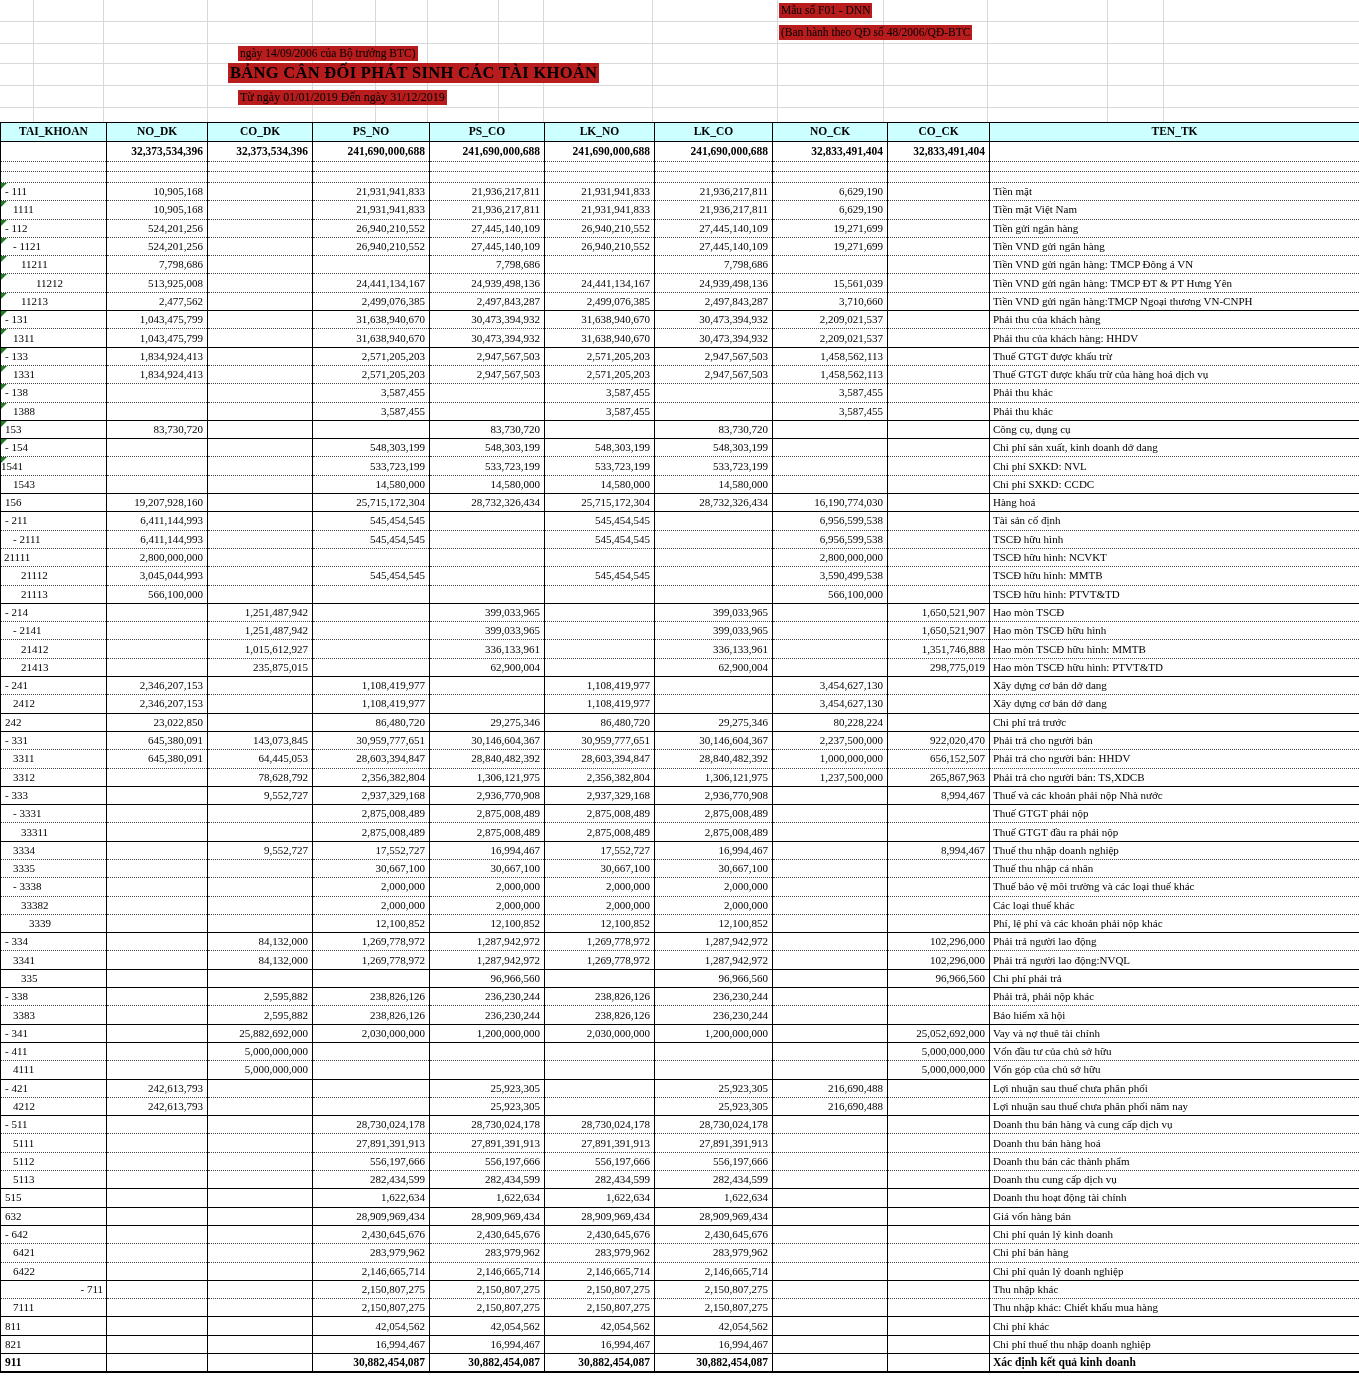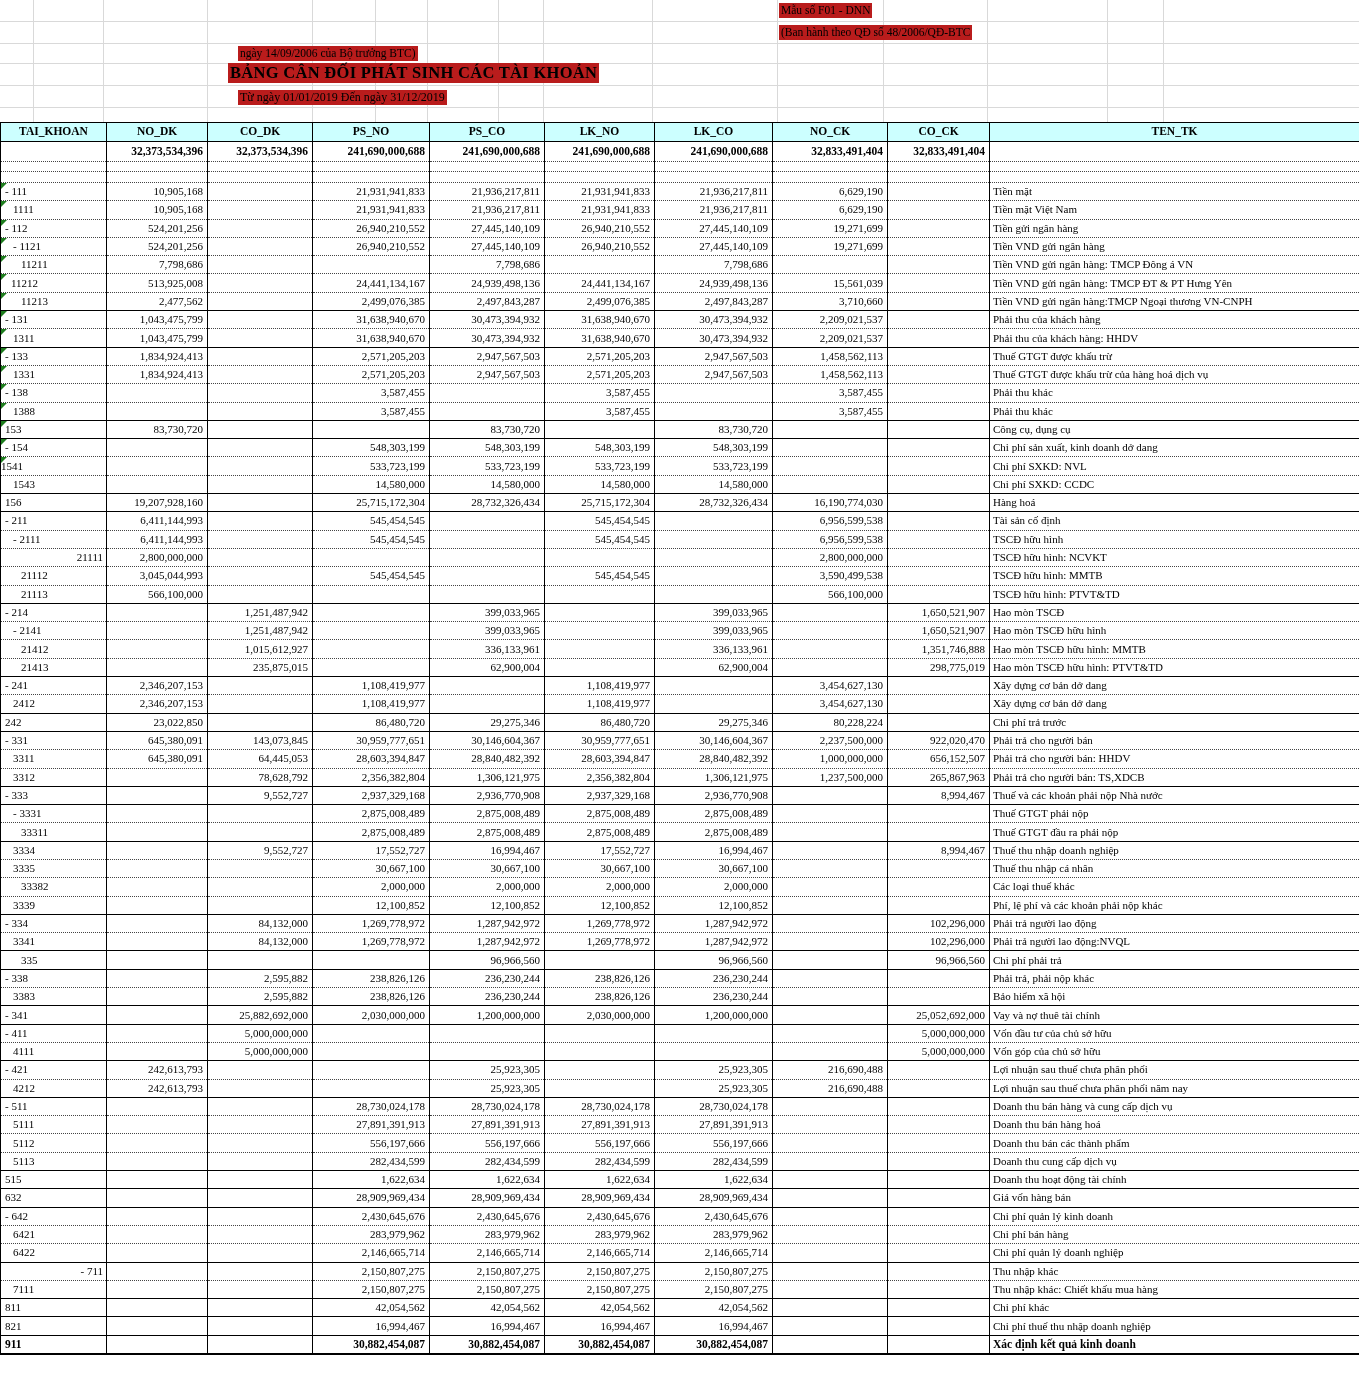--- a/index.html
+++ b/index.html
@@ -177,21 +177,21 @@
           <td class="num"></td>
           <td class="num"></td>
           <td class="num">7,798,686</td>
           <td class="num"></td>
           <td class="num">7,798,686</td>
           <td class="num"></td>
           <td class="num"></td>
           <td class="name">Tiền VND gửi ngân hàng: TMCP Đông á VN</td>
         </tr>
         <tr>
-          <td class="acc flag" style="padding-left: 10px;">11212</td>
+          <td class="acc flag" style="padding-left: 35px;">11212</td>
           <td class="num">513,925,008</td>
           <td class="num"></td>
           <td class="num">24,441,134,167</td>
           <td class="num">24,939,498,136</td>
           <td class="num">24,441,134,167</td>
           <td class="num">24,939,498,136</td>
           <td class="num">15,561,039</td>
           <td class="num"></td>
           <td class="name">Tiền VND gửi ngân hàng: TMCP ĐT &amp; PT Hưng Yên</td>
         </tr>
@@ -357,21 +357,21 @@
           <td class="num"></td>
           <td class="num">545,454,545</td>
           <td class="num"></td>
           <td class="num">545,454,545</td>
           <td class="num"></td>
           <td class="num">6,956,599,538</td>
           <td class="num"></td>
           <td class="name">TSCĐ hữu hình</td>
         </tr>
         <tr>
-          <td class="acc" style=" text-align: right;">21111</td>
+          <td class="acc" style="">21111</td>
           <td class="num">2,800,000,000</td>
           <td class="num"></td>
           <td class="num"></td>
           <td class="num"></td>
           <td class="num"></td>
           <td class="num"></td>
           <td class="num">2,800,000,000</td>
           <td class="num"></td>
           <td class="name">TSCĐ hữu hình: NCVKT</td>
         </tr>
@@ -573,33 +573,45 @@
           <td class="num"></td>
           <td class="num">30,667,100</td>
           <td class="num">30,667,100</td>
           <td class="num">30,667,100</td>
           <td class="num">30,667,100</td>
           <td class="num"></td>
           <td class="num"></td>
           <td class="name">Thuế thu nhập cá nhân</td>
         </tr>
         <tr>
-          <td class="acc" style="padding-left: 20px;">33382</td>
+          <td class="acc" style="padding-left: 12px;">- 3338</td>
           <td class="num"></td>
           <td class="num"></td>
           <td class="num">2,000,000</td>
           <td class="num">2,000,000</td>
           <td class="num">2,000,000</td>
           <td class="num">2,000,000</td>
           <td class="num"></td>
           <td class="num"></td>
+          <td class="name">Thuế bảo vệ môi trường và các loại thuế khác</td>
+        </tr>
+        <tr>
+          <td class="acc" style="padding-left: 20px;">33382</td>
+          <td class="num"></td>
+          <td class="num"></td>
+          <td class="num">2,000,000</td>
+          <td class="num">2,000,000</td>
+          <td class="num">2,000,000</td>
+          <td class="num">2,000,000</td>
+          <td class="num"></td>
+          <td class="num"></td>
           <td class="name">Các loại thuế khác</td>
         </tr>
         <tr>
-          <td class="acc" style="padding-left: 12px;">3339</td>
+          <td class="acc" style="padding-left: 28px;">3339</td>
           <td class="num"></td>
           <td class="num"></td>
           <td class="num">12,100,852</td>
           <td class="num">12,100,852</td>
           <td class="num">12,100,852</td>
           <td class="num">12,100,852</td>
           <td class="num"></td>
           <td class="num"></td>
           <td class="name">Phí, lệ phí và các khoản phải nộp khác</td>
         </tr>

